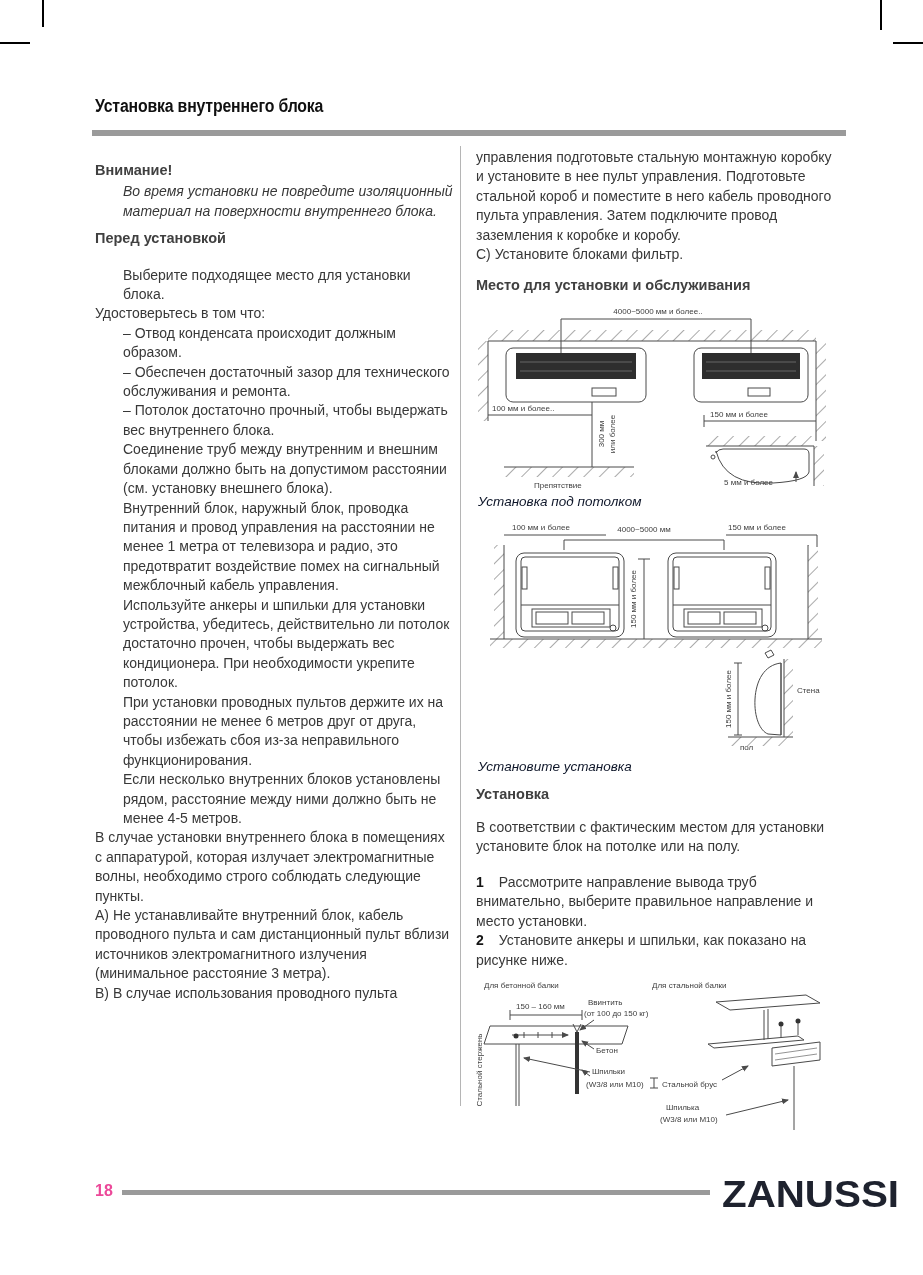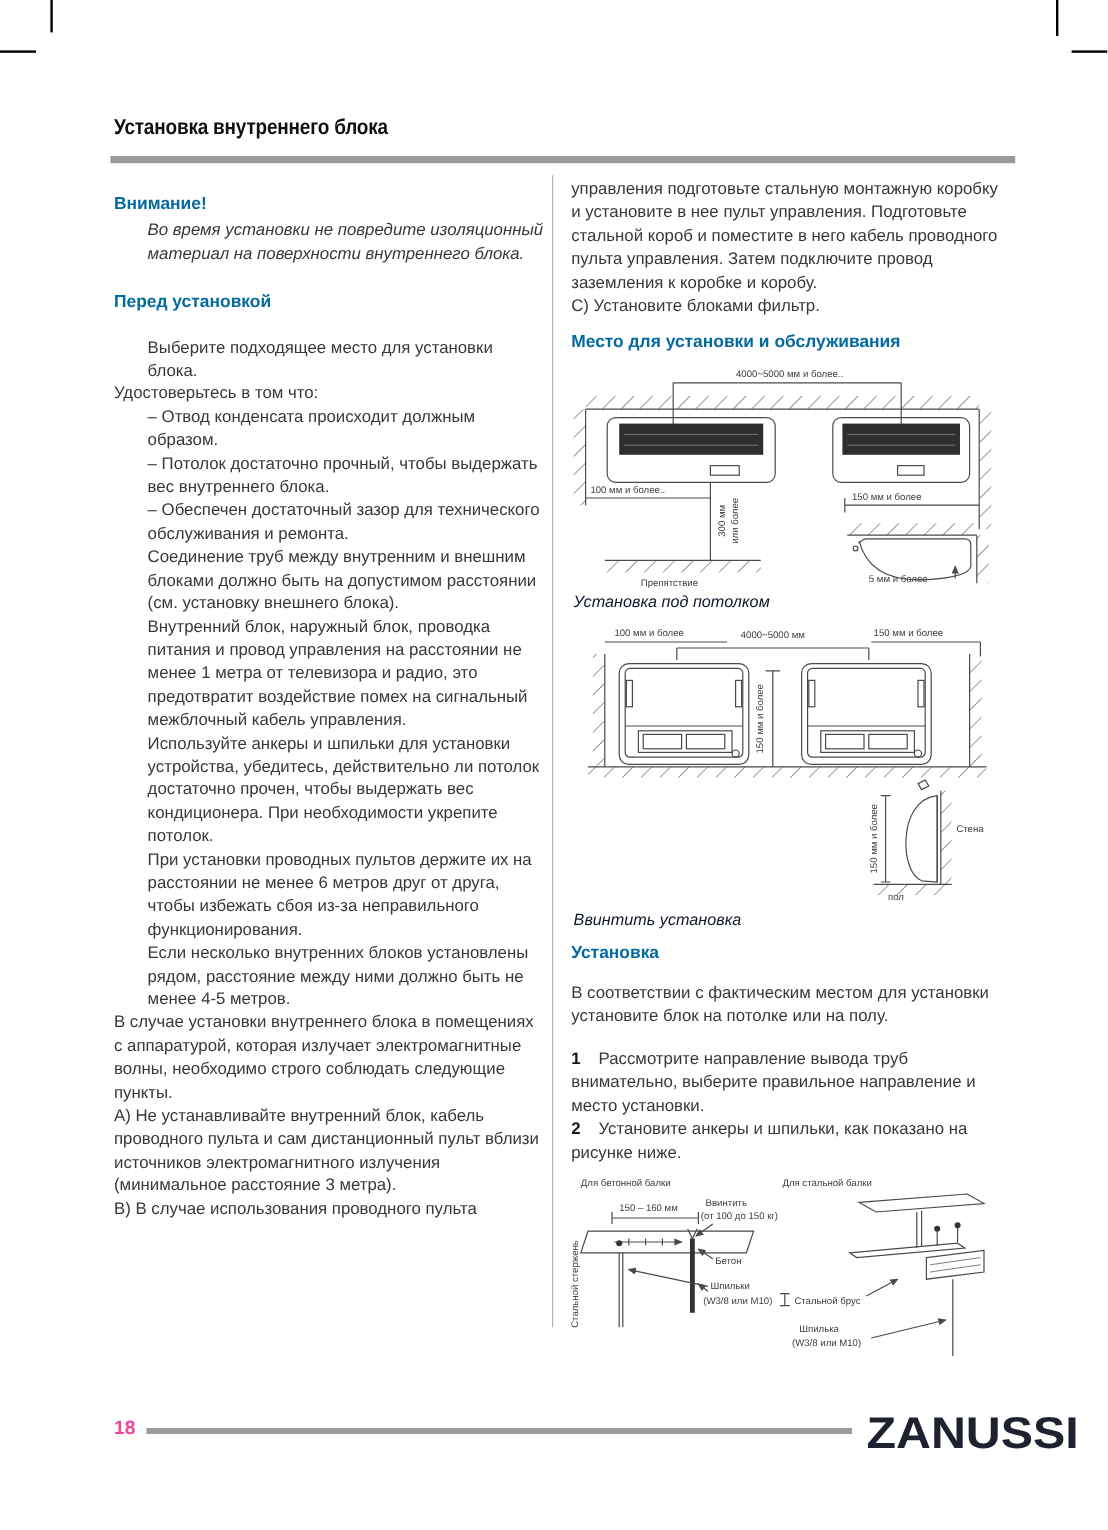--- a/index.html
+++ b/index.html
@@ -7,23 +7,23 @@
         font-family:"Liberation Sans",sans-serif;color:#383838;}
   .crop{position:absolute;background:#000;}
   .page-title{position:absolute;left:95px;top:96px;font-size:18px;font-weight:bold;color:#101010;
               transform:scaleX(.88);transform-origin:left center;letter-spacing:-.2px;white-space:nowrap;}
   .rule-top{position:absolute;left:92px;top:130px;width:754px;height:6px;background:#9a9a9a;}
   .divider{position:absolute;left:460px;top:146px;width:1px;height:960px;background:#b5b5b5;}
   .col{position:absolute;font-size:14px;line-height:19.4px;}
   .col-left{left:95px;top:161px;width:358px;}
   .col-right{left:476px;top:148px;width:356px;}
   p{margin:0;}
-  .bh{font-weight:bold;color:#0369a1;font-size:14.5px;}
+  .bh{font-weight:bold;color:#404040;font-size:14.5px;}
   .attn-h{margin-bottom:2px;}
-  .attn-body{font-style:italic;padding-left:28px;margin-bottom:22px;}
+  .attn-body{font-style:italic;padding-left:28px;margin-bottom:8px;}
   .sec-h{margin-bottom:17px;}
   .mb16{margin-bottom:16px;}
   .mb12{margin-bottom:12px;}
   .mb8{margin-bottom:8px;}
   .indent{padding-left:28px;}
   .fig-cap{font-style:italic;font-size:13.5px;color:#0f172a;margin:2px 0 8px 2px;}
   .stepnum{font-weight:bold;color:#151515;padding-right:15px;}
   .diag{display:block;}
   .diag text{font-family:"Liberation Sans",sans-serif;font-size:9px;fill:#3d3d3d;}
   .diag .sm{font-size:8px;}
@@ -49,22 +49,22 @@
 
   <div class="col col-left">
     <p class="bh attn-h">Внимание!</p>
     <p class="attn-body">Во время установки не повредите изоляционный материал на поверхности внутреннего блока.</p>
 
     <p class="bh sec-h">Перед установкой</p>
 
     <p class="indent">Выберите подходящее место для установки блока.</p>
     <p>Удостоверьтесь в том что:</p>
     <p class="indent">– Отвод конденсата происходит должным образом.</p>
+    <p class="indent">– Обеспечен достаточный зазор для технического обслуживания и ремонта.</p>
     <p class="indent">– Потолок достаточно прочный, чтобы выдержать вес внутреннего блока.</p>
-    <p class="indent">– Обеспечен достаточный зазор для технического обслуживания и ремонта.</p>
     <p class="indent">Соединение труб между внутренним и внешним блоками должно быть на допустимом расстоянии (см. установку внешнего блока).</p>
     <p class="indent">Внутренний блок, наружный блок, проводка питания и провод управления на расстоянии не менее 1 метра от телевизора и радио, это предотвратит воздействие помех на сигнальный межблочный кабель управления.</p>
     <p class="indent">Используйте анкеры и шпильки для установки устройства, убедитесь, действительно ли потолок достаточно прочен, чтобы выдержать вес кондиционера. При необходимости укрепите потолок.</p>
     <p class="indent">При установки проводных пультов держите их на расстоянии не менее 6 метров друг от друга, чтобы избежать сбоя из-за неправильного функционирования.</p>
     <p class="indent">Если несколько внутренних блоков установлены рядом, расстояние между ними должно быть не менее 4-5 метров.</p>
     <p>В случае установки внутреннего блока в помещениях с аппаратурой, которая излучает электромагнитные волны, необходимо строго соблюдать следующие пункты.</p>
     <p>А) Не устанавливайте внутренний блок, кабель проводного пульта и сам дистанционный пульт вблизи источников электромагнитного излучения (минимальное расстояние 3 метра).</p>
     <p>В) В случае использования проводного пульта</p>
   </div>
 
@@ -208,21 +208,21 @@
         <line class="ln" x1="305" y1="144" x2="305" y2="216"></line>
         <path class="ln" d="M 305,144 C 288,146 280,162 279,180 C 278,198 284,212 292,215 L 305,216 Z"></path>
         <line class="ln" x1="262" y1="144" x2="262" y2="216"></line>
         <line class="ln" x1="258" y1="144" x2="266" y2="144"></line>
         <line class="ln" x1="258" y1="216" x2="266" y2="216"></line>
       </g>
       <text class="sm" transform="rotate(-90 255 180)" x="255" y="180" text-anchor="middle">150 мм и более</text>
       <text class="sm" x="321" y="174">Стена</text>
       <text class="sm" x="264" y="231">пол</text>
     </svg>
-    <p class="fig-cap mb8">Ввинтить установка</p>
+    <p class="fig-cap mb8">Установите установка</p>
 
     <p class="bh sec-h" style="margin-bottom:14px">Установка</p>
     <p class="mb16">В соответствии с фактическим местом для установки установите блок на потолке или на полу.</p>
     <p><span class="stepnum">1</span><span>Рассмотрите направление вывода труб внимательно, выберите правильное направление и место установки.</span></p>
     <p class="mb8"><span class="stepnum">2</span><span>Установите анкеры и шпильки, как показано на рисунке ниже.</span></p>
 
     <svg class="diag" width="352" height="182" viewBox="0 0 352 182">
       <defs>
         <marker id="mC" markerWidth="8" markerHeight="8" refX="6" refY="3" orient="auto">
           <path d="M0,0 L7,3 L0,6 Z" fill="#4a4a4a"></path>

